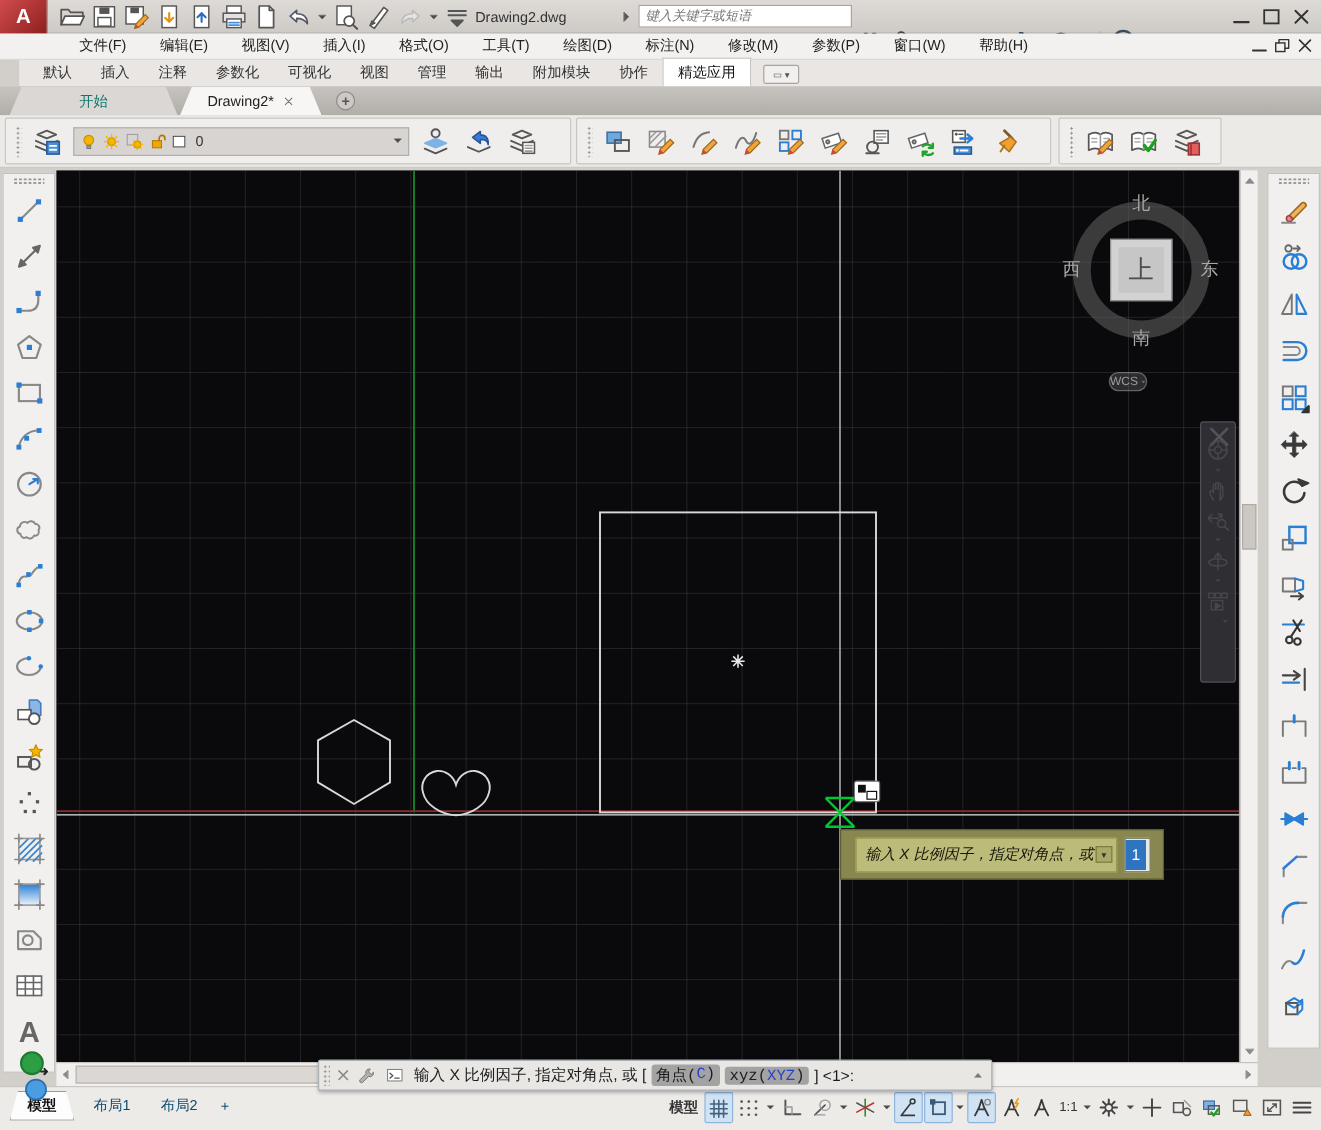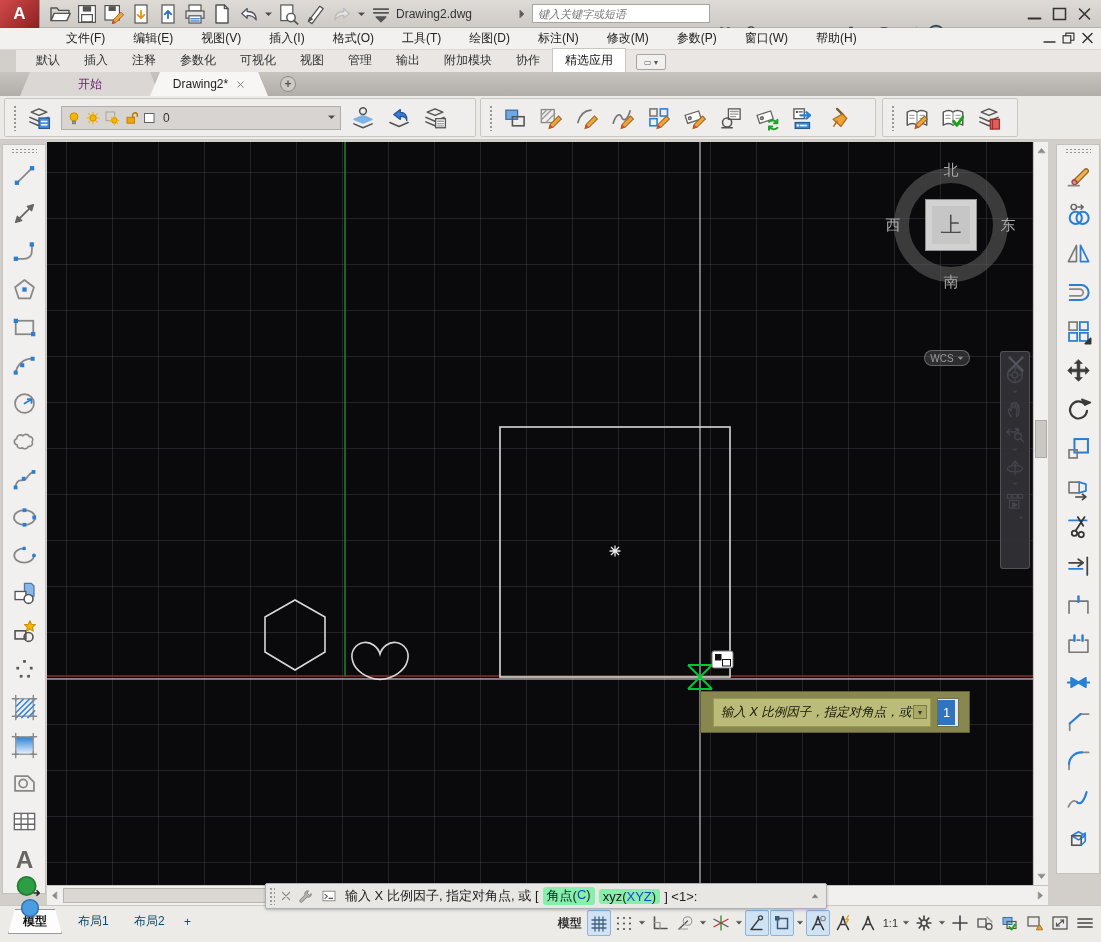--- a/index.html
+++ b/index.html
@@ -36,21 +36,21 @@
   
   #ribbonrow{left:16px;top:50px;width:1101px;height:22px;background:#e9e6e3;display:flex;align-items:flex-end;padding-left:8px;}
   .rtab{padding:3px 12px;font-size:12px;color:#333;}
   .rtab.active{background:#fff;color:#111;border:1px solid #c9c5c1;border-bottom:0;}
   #ribbon-collapse{margin-left:10px;margin-bottom:2px;width:30px;height:16px;border:1px solid #a8a4a0;border-radius:2px;background:#f2f0ee;display:flex;align-items:center;justify-content:center;gap:2px;font-size:8px;color:#555;}
 
   
   #filerow{left:0;top:72px;width:1101px;height:24px;background:linear-gradient(#c7c3bf,#b1ada9);}
   .ftab{position:absolute;top:0;height:24px;display:flex;align-items:center;justify-content:center;gap:8px;font-size:12px;
         clip-path:polygon(10px 0,calc(100% - 10px) 0,100% 100%,0 100%);}
-  #ftab-start{left:20px;width:140px;background:#dad7d4;color:#701a75;}
+  #ftab-start{left:8px;width:140px;background:#dad7d4;color:#0f766e;}
   #ftab-drawing{left:150px;width:118px;background:#f7f6f5;color:#222;}
   #ftab-plus{position:absolute;left:280px;top:4px;width:16px;height:16px;border-radius:50%;background:#cdc9c5;border:1px solid #8f8b87;display:flex;align-items:center;justify-content:center;color:#555;font-weight:bold;font-size:12px;}
 
   
   #toolrow{left:0;top:96px;width:1101px;height:44px;background:#eceae7;border-bottom:1px solid #cdc9c5;}
   .tgroup{position:absolute;top:2px;height:39px;border:1px solid #c9c5c1;background:#f0eeec;border-radius:2px;display:flex;align-items:center;padding:0 4px 0 8px;}
   .grip{width:5px;height:26px;margin-right:3px;background-image:radial-gradient(#9a968F 1px,transparent 1.1px);background-size:4px 4px;}
   .tbtn{width:36px;height:34px;display:flex;align-items:center;justify-content:center;border-radius:2px;}
   .tbtn .ic{width:26px;height:26px;}
   #layer-combo{width:280px;height:24px;background:#d7d4d1;border:1px solid #b2aeaa;display:flex;align-items:center;gap:3px;padding:0 4px;margin:0 4px;}
@@ -71,22 +71,22 @@
   #canvas{left:47px;top:142px;width:986px;height:743px;background-color:#0a0a0c;
     background-image:linear-gradient(rgba(88,88,108,.30) 1px,transparent 1px),linear-gradient(90deg,rgba(88,88,108,.30) 1px,transparent 1px);
     background-size:46px 46px;background-position:19px 30px;overflow:hidden;}
   #shapes{position:absolute;left:0;top:0;}
 
   
   #vc-ring{left:847px;top:26px;width:114px;height:114px;border:15px solid rgba(100,100,100,.55);border-radius:50%;}
   .vc-label{position:absolute;color:#a9a9a9;font-size:15px;transform:translate(-50%,-50%);}
   #vc-top{left:878px;top:57px;width:52px;height:52px;background:#c6c6c6;border:1px solid #8f8f8f;
           display:flex;align-items:center;justify-content:center;color:#4c4c4c;font-size:21px;box-shadow:inset 0 0 0 6px #d2d2d2;}
-  #wcs-pill{left:877px;top:168px;width:46px;height:16px;background:rgba(130,130,130,.30);border:1px solid rgba(160,160,160,.5);
-            border-radius:8px;display:flex;align-items:center;justify-content:center;gap:3px;color:#9c9c9c;font-size:10px;margin-top:40px;}
+  #wcs-pill{left:877px;top:168px;width:32px;height:16px;background:rgba(130,130,130,.30);border:1px solid rgba(160,160,160,.5);
+            border-radius:8px;display:flex;align-items:center;justify-content:center;gap:3px;color:#9c9c9c;font-size:10px;}
 
   
   #navbar{left:953px;top:209px;width:30px;height:218px;background:rgba(50,50,55,.92);border:1px solid rgba(90,90,96,.8);border-radius:3px;
           display:flex;flex-direction:column;align-items:center;padding-top:12px;gap:2px;}
   #navbar .ic{width:22px;height:22px;opacity:.85;}
   #navbar .ncaret{height:8px;width:12px;}
   #nav-x{position:absolute;top:1px;right:2px;width:10px;height:10px;}
 
   
   #dyn-tip{left:653px;top:549px;width:270px;height:42px;background:#87874f;border:1px solid #5f5f33;z-index:30;display:flex;align-items:center;padding:0 8px 0 12px;gap:6px;}
@@ -102,21 +102,21 @@
   .sarr{position:absolute;width:13px;height:13px;display:flex;align-items:center;justify-content:center;}
   #hscroll{left:47px;top:885px;width:1001px;height:20px;background:#f1f0ee;border-top:1px solid #c5c1bd;}
   #hthumb{position:absolute;left:16px;top:2px;width:752px;height:15px;background:#dbd8d4;border:1px solid #b8b4b0;}
 
   
   #cmdline{left:265px;top:883px;width:562px;height:26px;background:#e9e7e4;border:1px solid #aab0b6;border-radius:2px;
            z-index:40;display:flex;align-items:center;padding:0 6px 0 3px;gap:5px;box-shadow:0 1px 3px rgba(0,0,0,.25);}
   #cmd-grip{width:6px;height:18px;background-image:radial-gradient(#9a9a9a 1px,transparent 1.1px);background-size:4px 4px;}
   #cmdline .ic{width:16px;height:16px;}
   #cmd-text{flex:1;display:flex;align-items:center;gap:4px;font-size:13px;color:#1c1c1c;white-space:nowrap;}
-  .chip{background:#86efac;border-radius:3px;padding:0 4px;display:inline-flex;}
+  .chip{background:#a3a3a3;border-radius:3px;padding:0 4px;display:inline-flex;font-family:Liberation Mono, monospace;}
   .chip i,#cmd-text i{font-style:normal;}
   .chip .key{color:#2442c8;}
 
   
   #statusbar{left:0;top:905px;width:1101px;height:37px;background:#edebe8;border-top:1px solid #cbc7c3;}
   .ltab{position:absolute;top:3px;height:25px;display:flex;align-items:center;justify-content:center;font-size:12px;color:#0c4a6e;
         clip-path:polygon(7px 0,calc(100% - 7px) 0,100% 100%,0 100%);padding:0 14px;}
   .ltab.active{background:#fdfdfd;border:1px solid #9a9a9a;font-weight:bold;color:#111;}
   #sb-right{position:absolute;right:4px;top:4px;display:flex;align-items:center;gap:1px;}
   .sbtn{height:26px;min-width:24px;display:flex;align-items:center;justify-content:center;border-radius:2px;padding:0 1px;}

